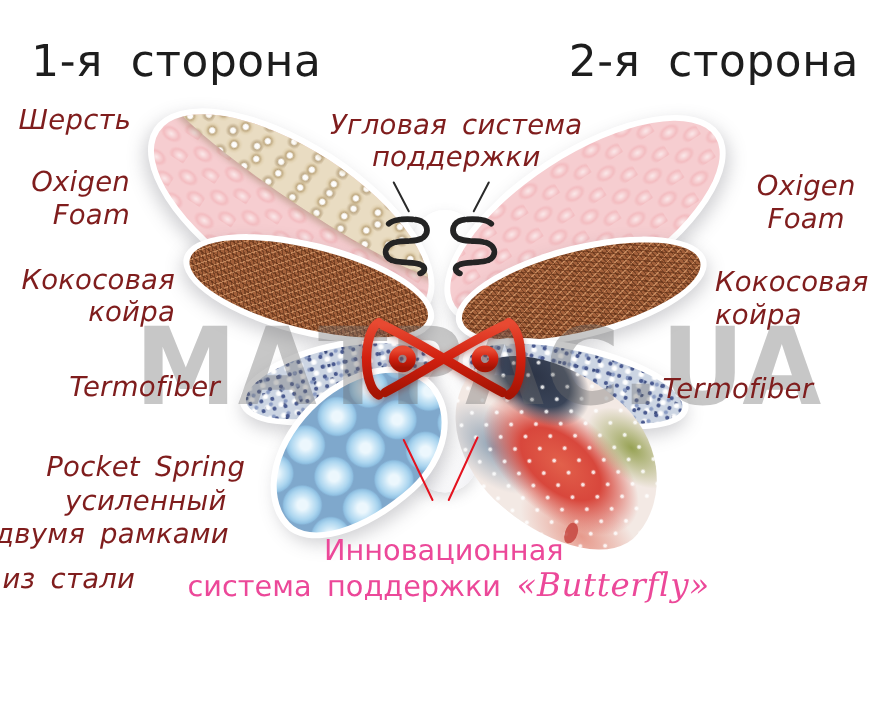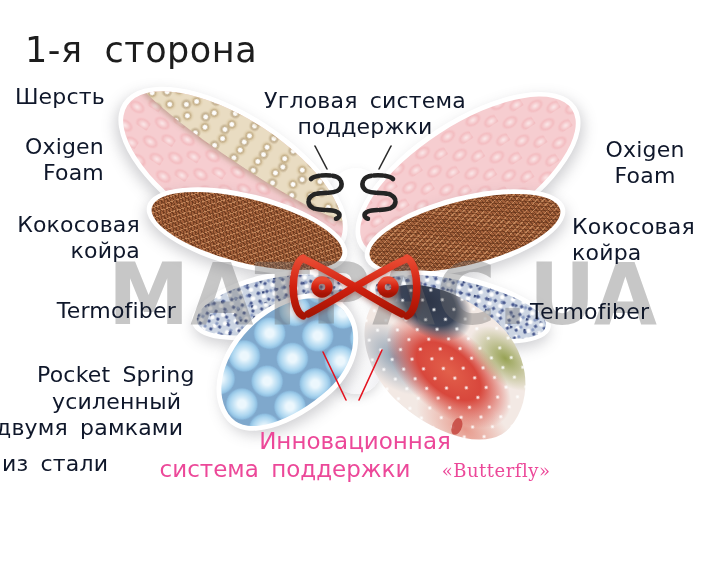--- a/index.html
+++ b/index.html
@@ -4,27 +4,27 @@
 <style>
   html,body{margin:0;padding:0;background:#fff;}
   .stage{
     position:relative;width:701px;height:575px;background:#ffffff;overflow:hidden;
     font-family:"DejaVu Sans","Liberation Sans",sans-serif;color:#232323;
   }
   
   .hdr{position:absolute;font-size:35px;letter-spacing:.5px;word-spacing:.30em;
        text-align:center;color:#1d1d1d;white-space:nowrap;}
   .lbl{position:absolute;font-size:22px;line-height:26px;letter-spacing:.2px;
-       word-spacing:.22em;color:#0f172a;white-space:nowrap;}
+       word-spacing:.22em;color:#7f1d1d;white-space:nowrap;font-style:italic;}
   .lbl.r{text-align:right;}
   .lbl.c{text-align:center;white-space:normal;}
   .caption{position:absolute;left:150px;top:427px;width:410px;text-align:center;
        font-size:23px;line-height:28px;word-spacing:.22em;color:#ec4899;white-space:nowrap;}
   .caption .accent{font-family:"DejaVu Serif","Liberation Serif",serif;
-       font-size:18px;letter-spacing:.5px;margin-left:19px;}
+       font-style:italic;font-size:26px;letter-spacing:.5px;}
   .watermark{position:absolute;left:108px;top:244px;font-size:86px;font-weight:bold;
        letter-spacing:1px;color:#6e6e6e;opacity:.38;transform:scaleX(.95);
        transform-origin:left top;white-space:nowrap;z-index:30;pointer-events:none;}
   
   .wing{position:absolute;box-sizing:border-box;border:5px solid #fff;border-radius:50%;
         overflow:hidden;box-shadow:0 6px 14px rgba(90,90,100,.28);}
   .body-capsule{position:absolute;left:330px;top:168px;width:52px;height:226px;
         border-radius:26px;background:radial-gradient(ellipse at 50% 30%,#ffffff 55%,#ebebf0 100%);
         box-shadow:0 4px 10px rgba(100,100,110,.22);}
   
@@ -122,20 +122,21 @@
       <circle cx="388" cy="287" r="7"></circle>
     </g>
 
     <g stroke="#e4131f" stroke-width="1.6" stroke-linecap="round">
       <line x1="323" y1="352" x2="346" y2="400"></line>
       <line x1="382" y1="350" x2="359" y2="400"></line>
     </g>
   </svg>
 
   <div class="hdr txt" style="left:25px;top:30px;width:210px;">1-я сторона</div>
+  <div class="hdr txt" style="left:455px;top:30px;width:215px;">2-я сторона</div>
 
   <div class="lbl r txt" style="left:5px;top:84px;width:100px;">Шерсть</div>
   <div class="lbl r txt" style="left:5px;top:134px;width:99px;white-space:normal;">
     <span>Oxigen</span><br>
     <span>Foam</span>
   </div>
   <div class="lbl r txt" style="left:0px;top:212px;width:140px;white-space:normal;">
     <span>Кокосовая</span><br>
     <span>койра</span>
   </div>

